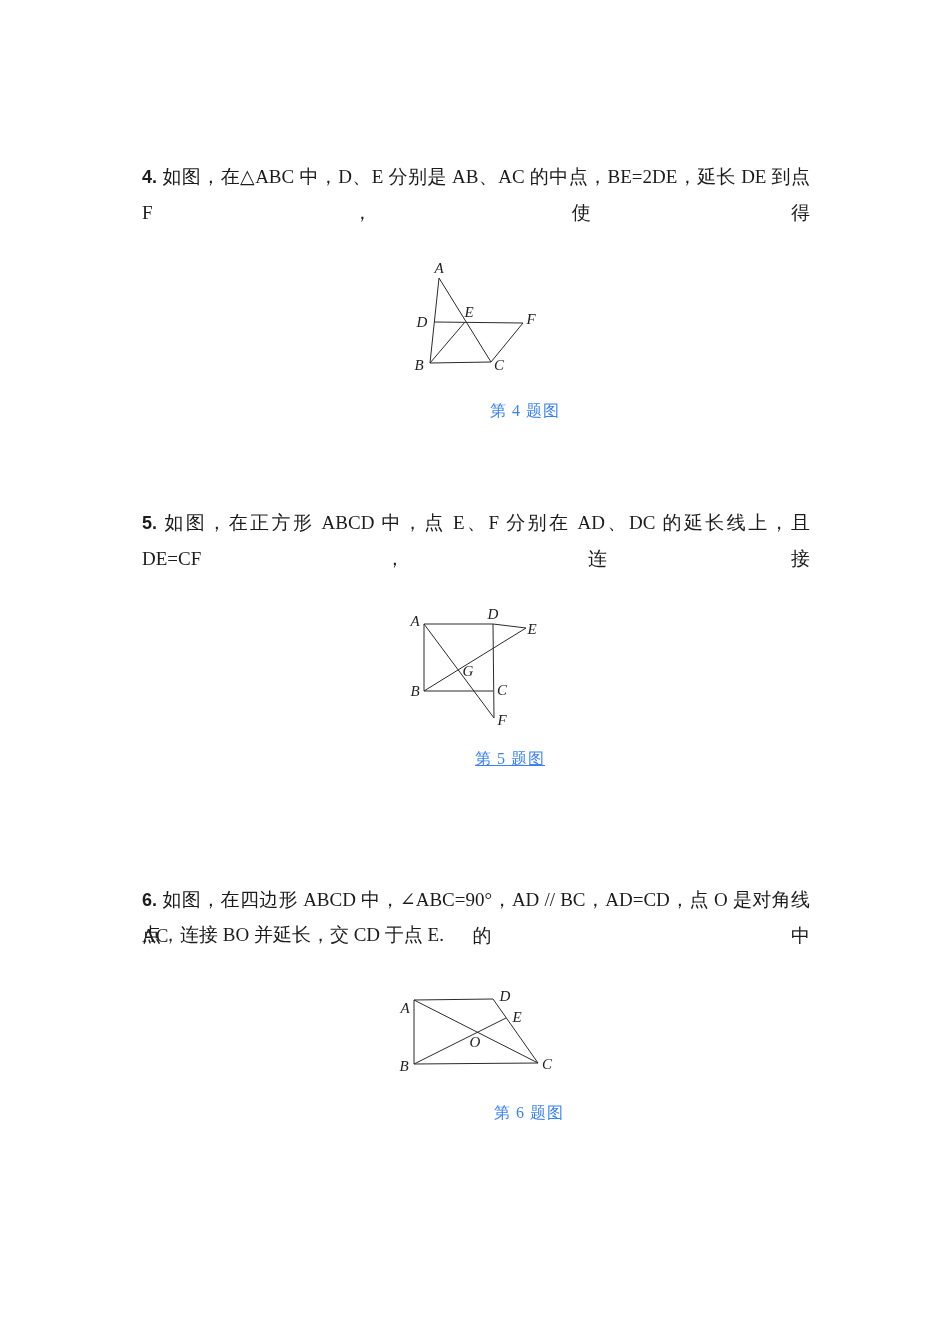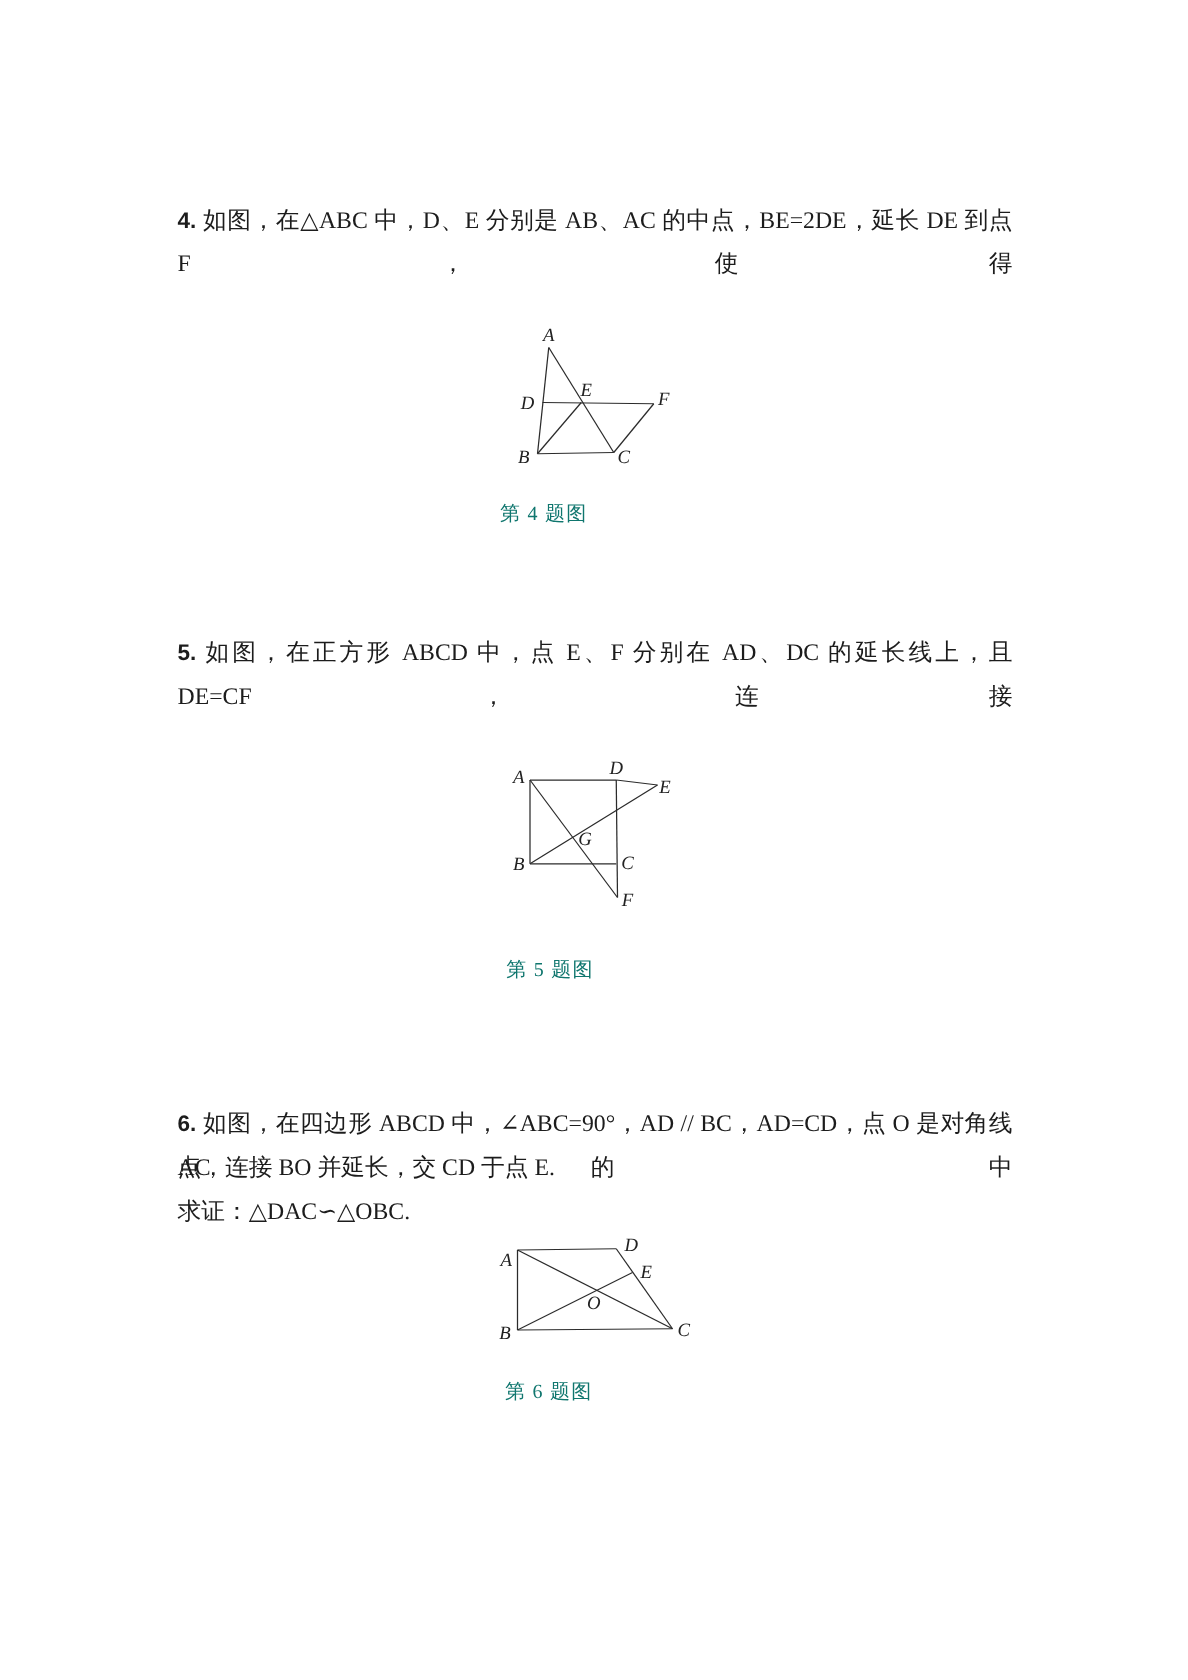--- a/index.html
+++ b/index.html
@@ -22,23 +22,23 @@
   .bd{font-weight:bold;font-family:"Liberation Sans","DejaVu Sans",sans-serif;font-size:18px;}
   .fig{position:absolute;display:block;}
   #fig4{left:400px;top:258px;}
   #fig5{left:405px;top:608px;}
   #fig6{left:398px;top:990px;}
   .fline{stroke:#2b2b2b;stroke-width:1;fill:none;}
   .flabel{
     font-family:"Liberation Serif","DejaVu Serif",serif;
     font-style:italic;font-size:15px;fill:#222222;text-anchor:middle;
   }
-  .caption{position:absolute;font-size:16px;text-align:left;color:#0f766e;letter-spacing:1px;}
+  .caption{position:absolute;font-size:16px;text-align:right;color:#3b82f6;letter-spacing:1px;}
   #cap4{left:400px;top:401px;width:160px;}
-  #cap5{left:405px;top:766px;width:140px;}
+  #cap5{left:405px;top:749px;width:140px;text-decoration:underline;}
   #cap6{left:404px;top:1103px;width:160px;}
 </style>
 </head>
 <body>
 
 <section class="problem" id="p4">
   <div class="tline jl"><span class="bd">4. </span><span>如图，在</span><span>△</span><span class="it">ABC</span><span> 中，</span><span class="it">D</span><span>、</span><span class="it">E</span><span> 分别是 </span><span class="it">AB</span><span>、</span><span class="it">AC</span><span> 的中点，</span><span class="it">BE</span><span>=</span><span>2</span><span class="it">DE</span><span>，延长 </span><span class="it">DE</span><span> 到点 </span><span class="it">F</span><span>，使得</span></div>
 </section>
 <svg class="fig" id="fig4" width="160" height="130" viewBox="0 0 160 130">
     <line x1="39" y1="20" x2="30" y2="105" class="fline"></line>
@@ -73,21 +73,20 @@
     <text x="10" y="88" class="flabel">B</text>
     <text x="97" y="87" class="flabel">C</text>
     <text x="97" y="117" class="flabel">F</text>
     <text x="63" y="68" class="flabel">G</text>
   </svg>
 <div class="caption" id="cap5">第 5 题图</div>
 
 <section class="problem" id="p6">
   <div class="tline jl"><span class="bd">6. </span><span>如图，在四边形 </span><span class="it">ABCD</span><span> 中，</span><span>∠</span><span class="it">ABC</span><span>=</span><span>90°</span><span>，</span><span class="it">AD</span><span class="it"> // </span><span class="it">BC</span><span>，</span><span class="it">AD</span><span>=</span><span class="it">CD</span><span>，点 </span><span class="it">O</span><span> 是对角线 </span><span class="it">AC</span><span> 的中</span></div>
   <div class="tline"><span>点，连接 </span><span class="it">BO</span><span> 并延长，交 </span><span class="it">CD</span><span> 于点 </span><span class="it">E</span><span>.</span></div>
-  <div class="tline"><span>求证：</span><span>△</span><span class="it">DAC</span><span>∽</span><span>△</span><span class="it">OBC</span><span>.</span></div>
 </section>
 <svg class="fig" id="fig6" width="160" height="85" viewBox="0 0 160 85">
     <line x1="16" y1="10" x2="95" y2="9" class="fline"></line>
     <line x1="16" y1="10" x2="16" y2="74" class="fline"></line>
     <line x1="16" y1="74" x2="140" y2="73" class="fline"></line>
     <line x1="95" y1="9" x2="140" y2="73" class="fline"></line>
     <line x1="16" y1="10" x2="140" y2="73" class="fline"></line>
     <line x1="16" y1="74" x2="108" y2="28" class="fline"></line>
     <text x="7" y="23" class="flabel">A</text>
     <text x="107" y="11" class="flabel">D</text>

